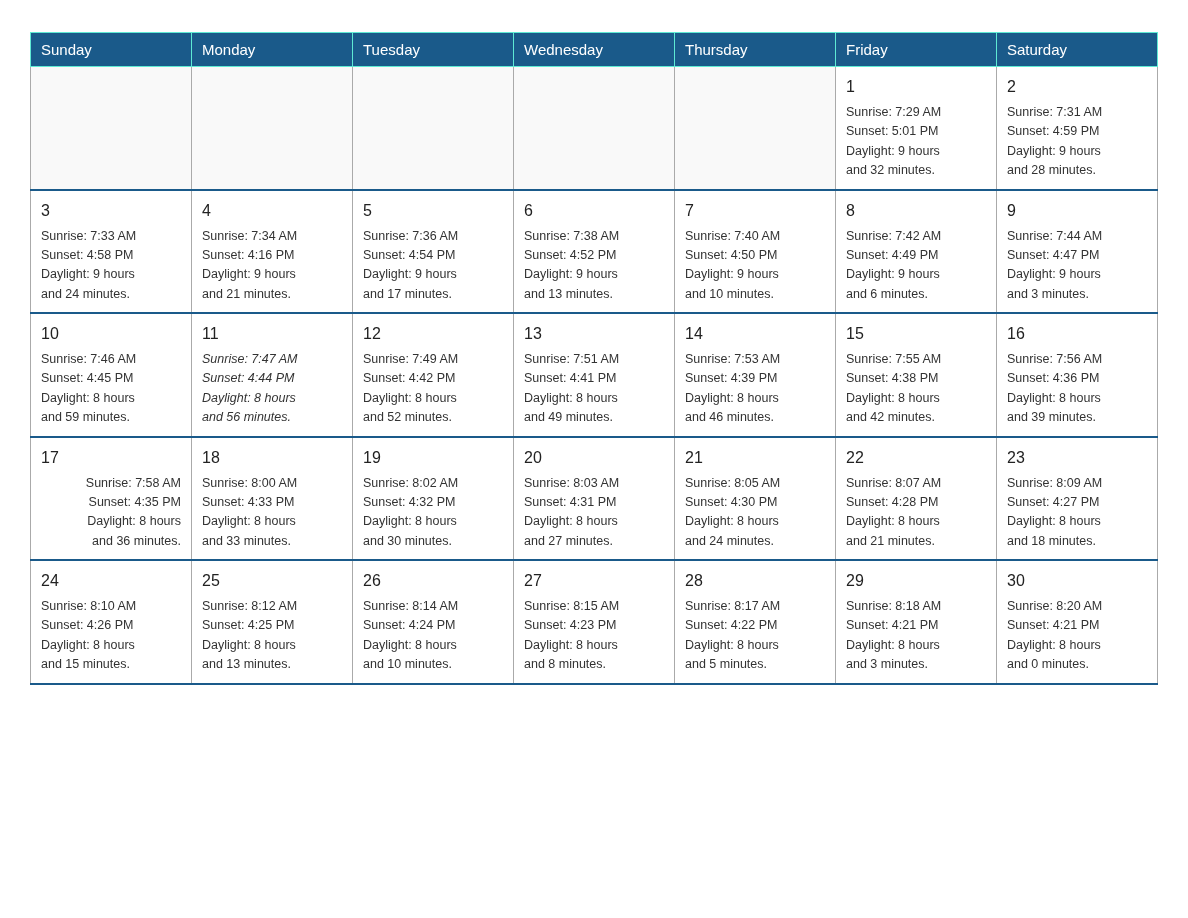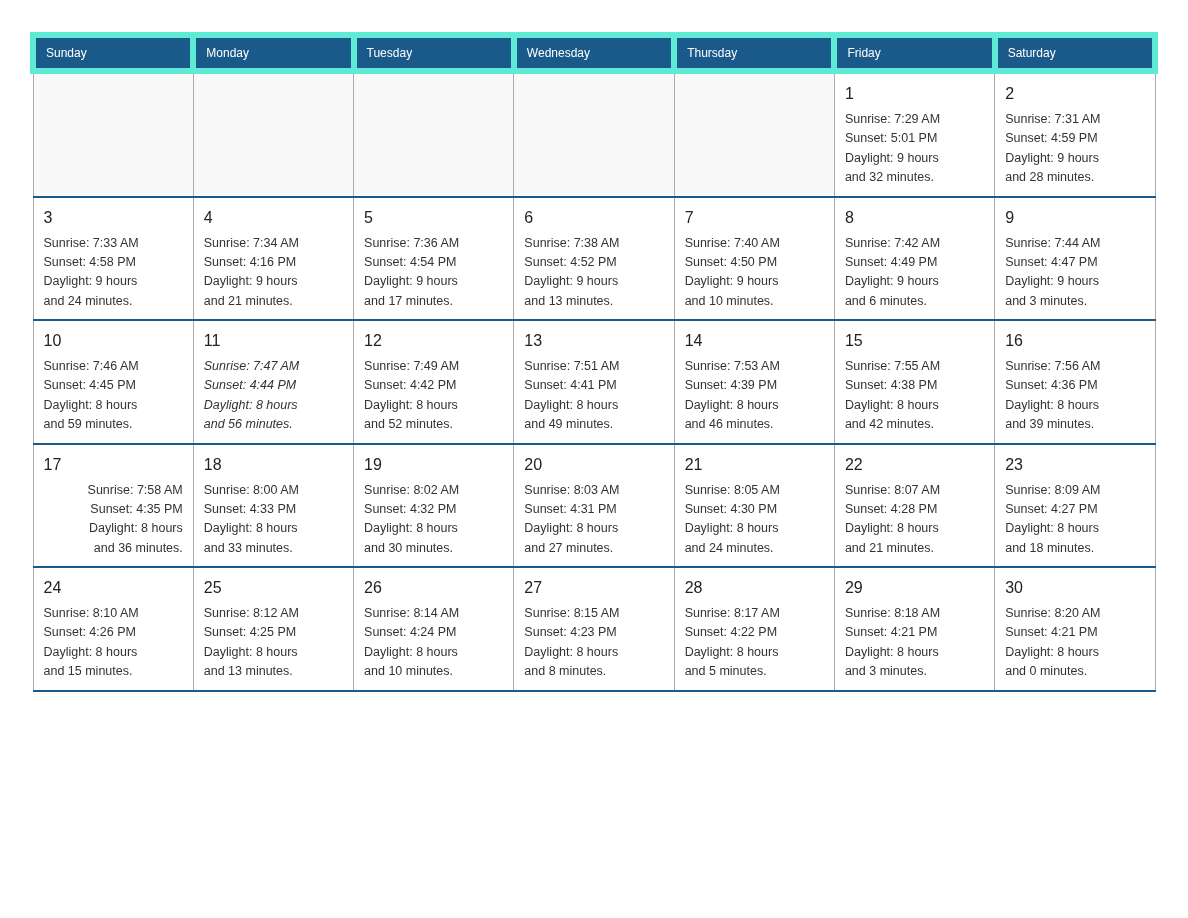--- a/index.html
+++ b/index.html
@@ -56,25 +56,25 @@
     #calendar {
       width: 100%;
       border-collapse: collapse;
       margin-top: 12px;
     }
     #calendar thead tr {
       background-color: #1a5a8a;
     }
     #calendar thead th {
       color: #fff;
-      font-size: 12px;
+      font-size: 15px;
       font-weight: normal;
       padding: 8px 10px;
       text-align: left;
-      border: 6px solid #5eead4;
+      border: 1px solid #5eead4;
     }
     #calendar tbody td {
       vertical-align: top;
       padding: 8px 10px;
       border: 1px solid #aaa;
       width: calc(100% / 7);
       font-size: 13px;
       color: #333;
       line-height: 1.5;
       height: 110px;

